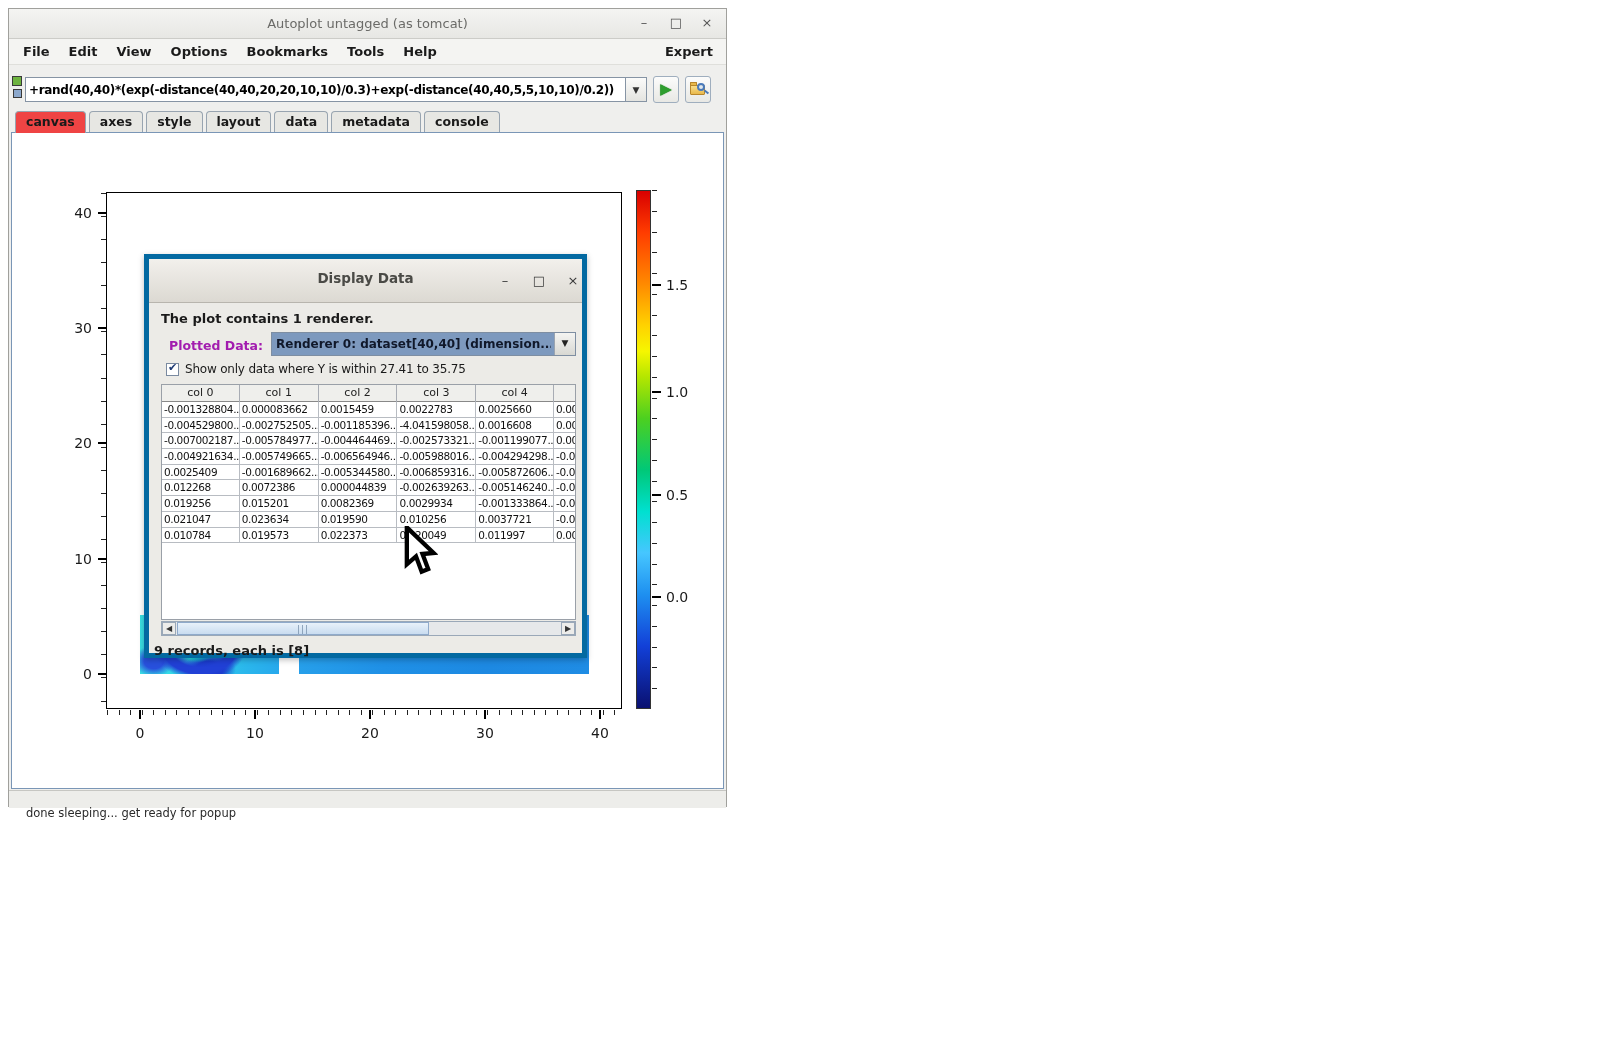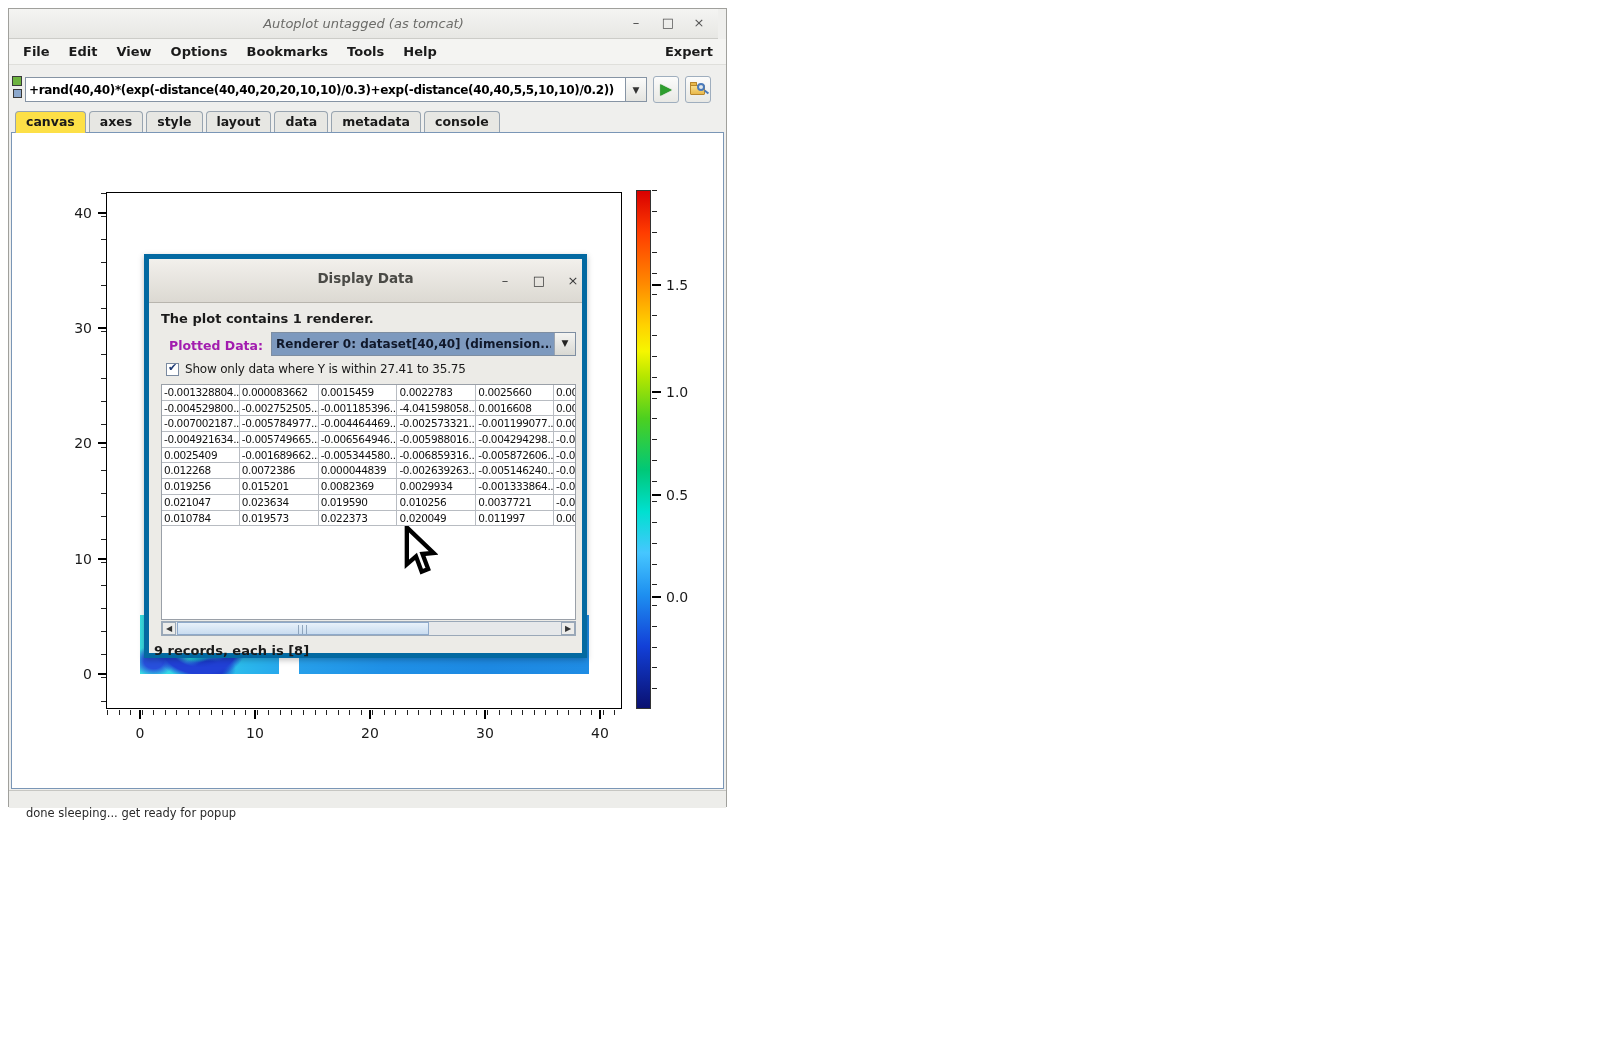--- a/index.html
+++ b/index.html
@@ -3,22 +3,22 @@
 <meta charset="utf-8">
 <style>
   * { margin:0; padding:0; box-sizing:border-box; }
   html,body { width:1600px; height:1050px; background:#FFFFFF; font-family:"DejaVu Sans",sans-serif; }
   body { position:relative; overflow:hidden; }
 
   
   #app-window { position:absolute; left:8px; top:8px; width:719px; height:799px;
     background:#EFEFED; border:1px solid #A0A09C; }
 
-  .titlebar { position:absolute; left:0; top:0; right:8px; height:30px;
-    background:linear-gradient(#F4F4F2,#E7E7E4); border-bottom:1px solid #CCCCC8;font-style:italic; }
+  .titlebar { position:absolute; left:0; top:0; right:0; height:30px;
+    background:linear-gradient(#F4F4F2,#E7E7E4); border-bottom:1px solid #CCCCC8; }
   .titlebar .title { position:absolute; left:0; right:0; top:0; line-height:29px;
     text-align:center; font-size:13px; color:#6B6B68; }
   .winbtn { position:absolute; top:4px; width:20px; height:20px; text-align:center;
     line-height:20px; font-size:13px; color:#555; cursor:default; }
   .wb-min { right:72px; } .wb-max { right:40px; } .wb-close { right:9px; }
 
   .menubar { position:absolute; left:0; top:30px; right:0; height:26px;
     background:#F4F4F2; border-bottom:1px solid #DFDFDB; display:flex; align-items:center;
     padding-left:14px; gap:19px; font-size:13px; font-weight:bold; color:#1A1A1A; }
   .menu-item { cursor:default; }
@@ -45,21 +45,21 @@
     background:#E8B84A; border:1px solid #B8862A; border-bottom:none; border-radius:1px 1px 0 0; }
   .mag-circle { position:absolute; left:11px; top:6px; width:8px; height:8px;
     border:2px solid #4A7ABA; border-radius:50%; background:rgba(220,235,255,0.85); }
   .mag-handle { position:absolute; left:18px; top:14px; width:5px; height:2px;
     background:#4A7ABA; transform:rotate(40deg); }
 
   .tabbar { position:absolute; left:6px; top:102px; right:0; height:21px; display:flex; }
   .tab { height:21px; padding:0 10px; margin-right:3px; font-size:12.5px; font-weight:bold;
     color:#1A1A1A; line-height:20px; background:#E7E7E3; border:1px solid #98A4B0;
     border-bottom:none; border-radius:4px 4px 0 0; cursor:default; }
-  .tab.active { background:#fde047; height:22px; position:relative; z-index:3; }
+  .tab.active { background:#ef4444; height:22px; position:relative; z-index:3; }
 
   .canvas-panel { position:absolute; left:2px; top:123px; width:713px; height:657px;
     background:#FFF; border:1px solid #7A96B6; }
 
   .statusbar { position:absolute; left:0; right:0; top:781px; height:18px;
     background:#EDEDEA; border-top:1px solid #C6C6C2; }
   .status-text { position:absolute; left:17px; top:14px; line-height:17px; font-size:11.5px; color:#2A2A2A; }
 
   
   .plot-frame { position:absolute; left:94px; top:59px; width:516px; height:517px; border:1px solid #000; }
@@ -252,20 +252,28 @@
     </div>
 
     <div class="chk-row">
       <div class="checkbox">
         <span class="chk">✔</span>
       </div>
       <div class="chk-label">Show only data where Y is within 27.41 to 35.75</div>
     </div>
 
     <div class="dtable">
+      <div class="thead">
+        <div class="th c0">col 0</div>
+        <div class="th c1">col 1</div>
+        <div class="th c2">col 2</div>
+        <div class="th c3">col 3</div>
+        <div class="th c4">col 4</div>
+        <div class="th c5"></div>
+      </div>
       <div class="trow">
         <div class="td c0">-0.001328804...</div>
         <div class="td c1">0.000083662</div>
         <div class="td c2">0.0015459</div>
         <div class="td c3">0.0022783</div>
         <div class="td c4">0.0025660</div>
         <div class="td c5">0.00</div>
       </div>
       <div class="trow">
         <div class="td c0">-0.004529800...</div>

